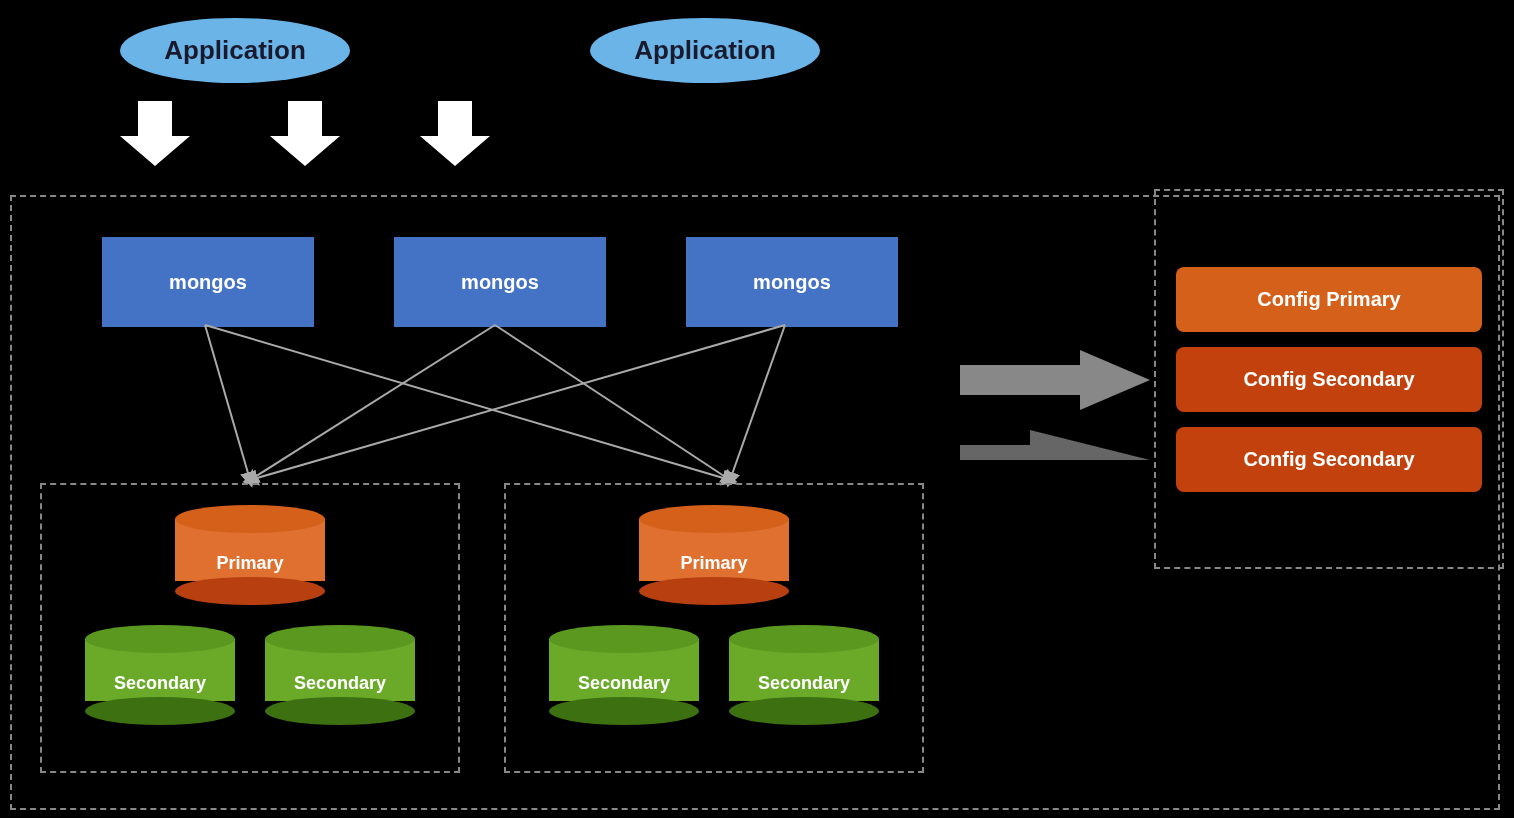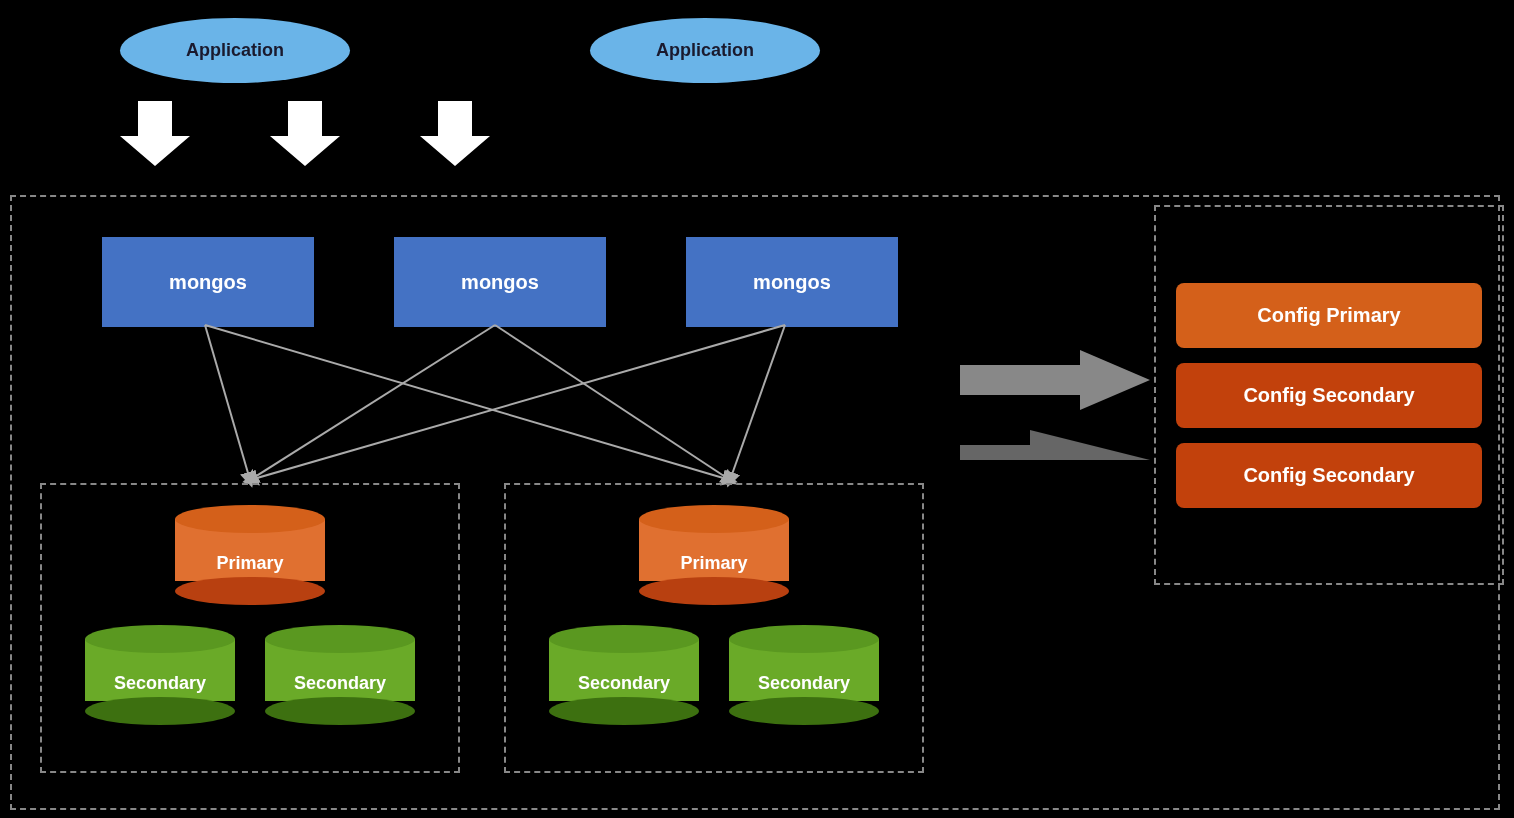--- a/index.html
+++ b/index.html
@@ -33,21 +33,21 @@
 
     .app-ellipse {
       background: #6ab4e8;
       border-radius: 50%;
       width: 230px;
       height: 65px;
       display: flex;
       align-items: center;
       justify-content: center;
       color: #1a1a2e;
-      font-size: 18px;
+      font-size: 26px;
       font-weight: bold;
     }
 
     .arrows-row {
       display: flex;
       gap: 80px;
       padding-left: 120px;
       padding-top: 18px;
     }
 
@@ -178,21 +178,21 @@
 
     .shard-secondaries {
       display: flex;
       gap: 30px;
       text-align: right;
     }
 
     
     .config-box {
       position: absolute;
-      top: 205px;
+      top: 189px;
       right: 10px;
       width: 350px;
       height: 380px;
       border: 2px dashed #888;
       padding: 20px;
       display: flex;
       flex-direction: column;
       gap: 15px;
       justify-content: center;
     }

